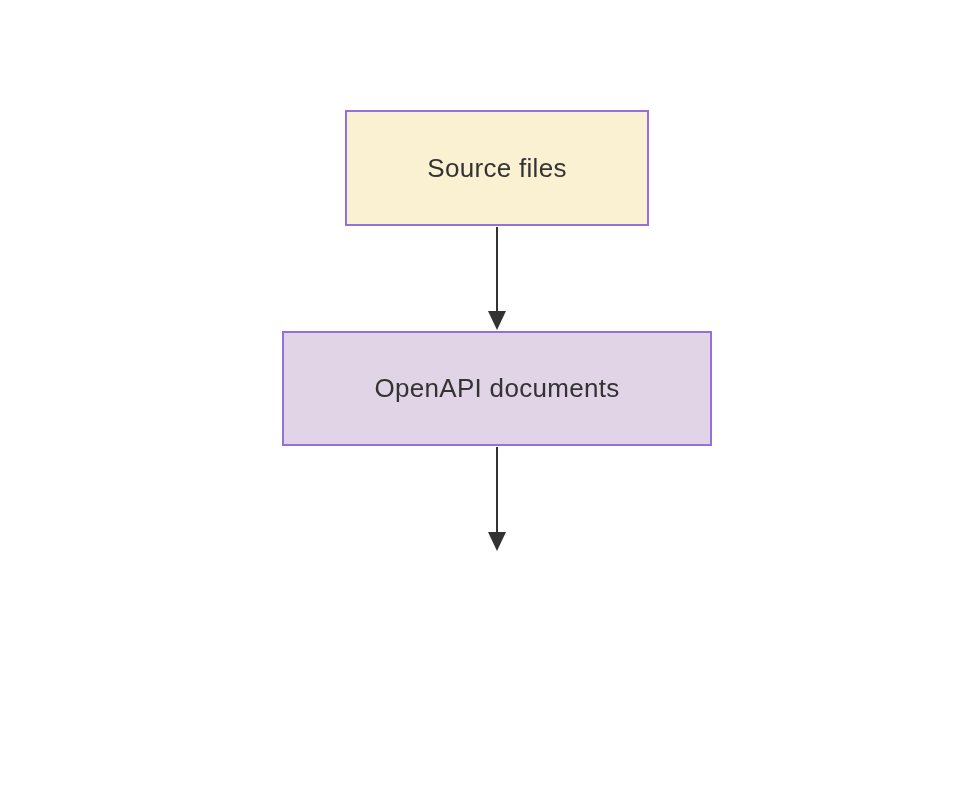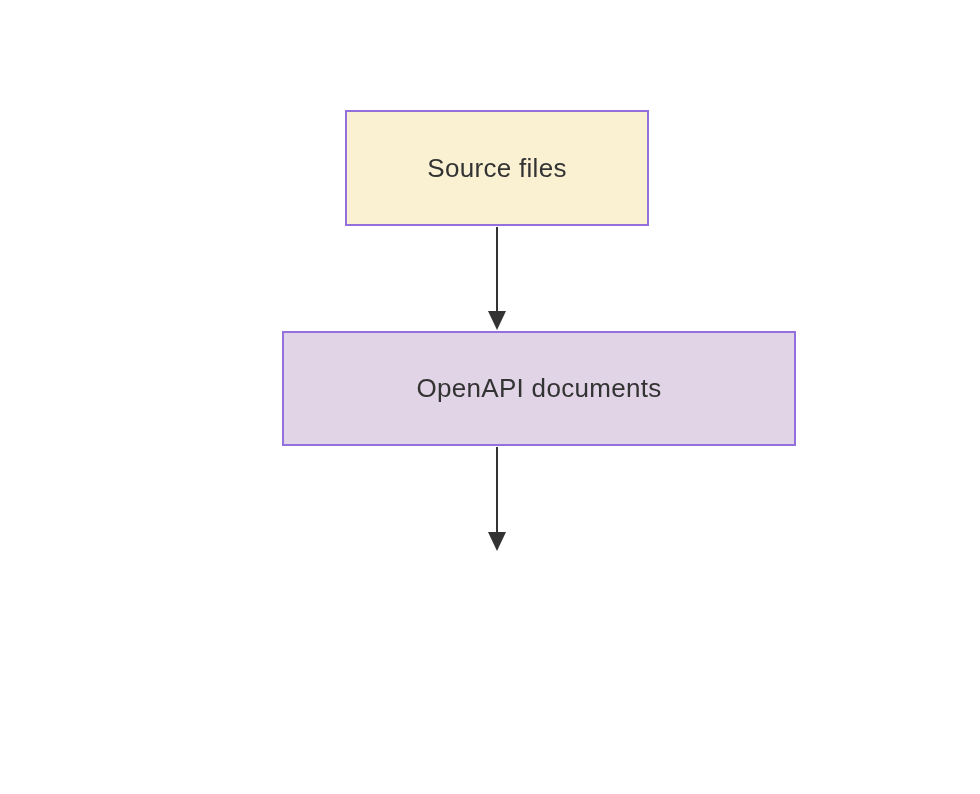--- a/index.html
+++ b/index.html
@@ -40,21 +40,21 @@
   .node-source {
     left: 345px;
     top: 110px;
     width: 304px;
     height: 116px;
     background: #faf0d2;
   }
   .node-openapi {
     left: 282px;
     top: 331px;
-    width: 514px;
+    width: 430px;
     height: 115px;
     background: #e0d4e6;
   }
   .node-published {
     left: 239px;
     top: 552px;
     width: 514px;
     height: 115px;
     background: #dde7f7;
   }

